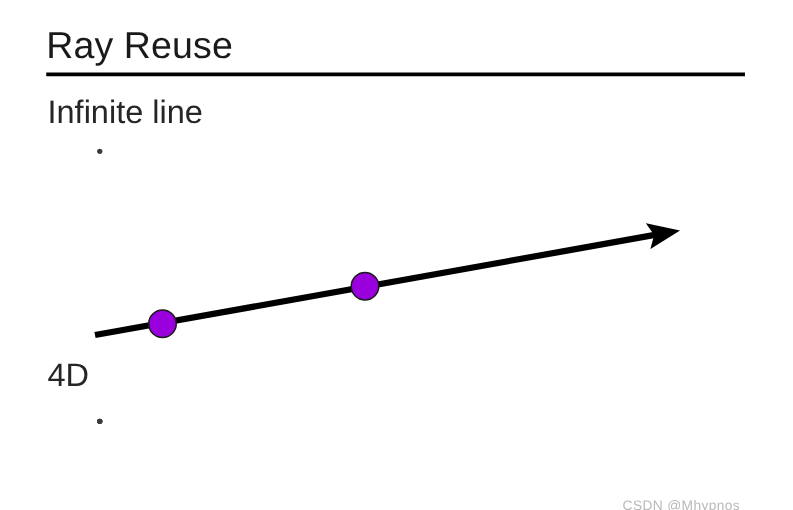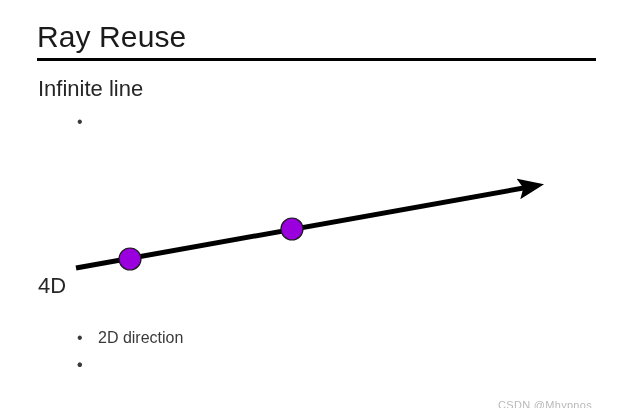--- a/index.html
+++ b/index.html
@@ -33,28 +33,28 @@
     position: absolute;
     left: 37px;
     top: 46px;
     width: 559px;
     height: 3px;
     background: #000000;
   }
   .section-heading {
     position: absolute;
     left: 38px;
-    font-size: 22px;
+    font-size: 26px;
     line-height: 26px;
     color: #262626;
     font-weight: 400;
     white-space: nowrap;
   }
   #heading-infinite-line { top: 64px; }
-  #heading-4d { top: 261px; }
+  #heading-4d { top: 275px; }
 
   .bullet-list {
     position: absolute;
     left: 0;
     margin: 0;
     padding: 0;
     list-style: none;
   }
   #bullets-infinite-line { top: 96px; }
   #bullets-4d { top: 312px; }
@@ -123,21 +123,20 @@
     <line id="ray-line" x1="76" y1="256" x2="536.1559832480485" y2="173.75935618545515" stroke="#000000" stroke-width="5" stroke-linecap="butt" marker-end="url(#arrowhead)"></line>
     <circle cx="130" cy="247" r="11" fill="#9900dd" stroke="#1a1a1a" stroke-width="1.2"></circle>
     <circle cx="292" cy="217" r="11" fill="#9900dd" stroke="#1a1a1a" stroke-width="1.2"></circle>
   </svg>
 
   <div class="section-heading" id="heading-4d">4D</div>
 
   <ul class="bullet-list" id="bullets-4d">
     <li class="bullet-item">
       <span class="bullet-marker">•</span>
-      <span>2D direction</span>
     </li>
     <li class="bullet-item">
       <span class="bullet-marker">•</span>
     </li>
     <li class="bullet-item">
       <span class="bullet-marker">•</span>
     </li>
   </ul>
 
   <div id="watermark">CSDN @Mhypnos</div>

